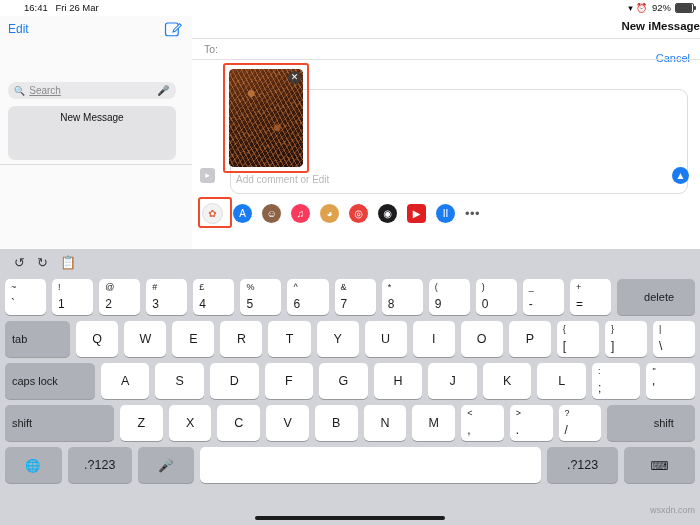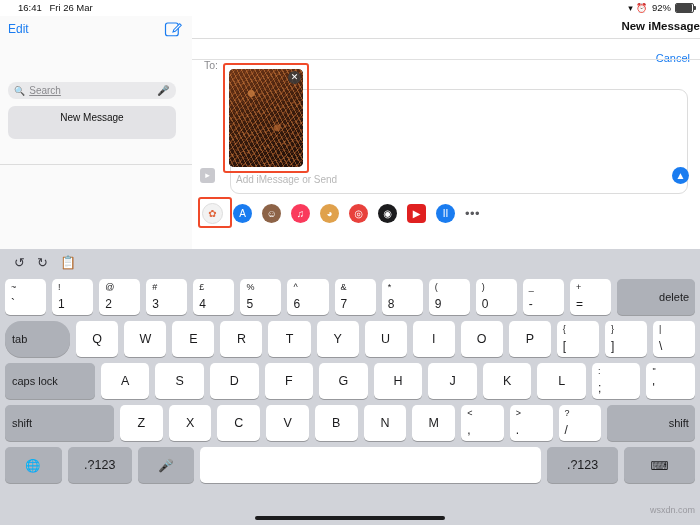--- a/index.html
+++ b/index.html
@@ -6,48 +6,48 @@
   body{
     width:700px;height:525px;overflow:hidden;
     font-family:"Liberation Sans", sans-serif;
     background:#ffffff;
     -webkit-font-smoothing:antialiased;
   }
   .screen{position:relative;width:700px;height:525px;background:#fff;}
 
   
   .statusbar{position:absolute;left:0;top:0;width:700px;height:16px;font-size:9.5px;color:#111;}
-  .sb-left{position:absolute;left:18px;top:2px;}
+  .sb-left{position:absolute;left:24px;top:2px;}
   .sb-right{position:absolute;right:6px;top:2px;display:flex;align-items:center;gap:4px;}
   .sb-right .glyph{font-size:9px;}
   .batt{display:inline-block;width:17px;height:8px;border:1px solid #444;border-radius:2px;position:relative;}
   .batt:after{content:"";position:absolute;right:-3px;top:2px;width:2px;height:4px;background:#444;border-radius:0 1px 1px 0;}
   .batt i{display:block;height:100%;background:#444;width:92%;border-radius:1px;}
 
   
   .left{position:absolute;left:0;top:16px;width:192px;height:233px;background:#fafafa;border-right:6px solid #7f1d1d;}
   .left-top{position:relative;height:30px;}
   .edit-btn{position:absolute;left:8px;top:6px;font-size:12px;color:#1a7cf0;}
   .compose-icon{position:absolute;right:10px;top:4px;width:18px;height:18px;color:#1a7cf0;}
   .left-title{position:absolute;left:8px;top:32px;font-size:22px;font-weight:bold;color:#111;letter-spacing:-0.3px;}
   .search{position:absolute;left:8px;top:66px;width:168px;height:17px;background:#e9e9eb;border-radius:8px;display:flex;align-items:center;padding:0 6px;box-sizing:border-box;}
   .search .mag{font-size:9px;color:#8a8a8e;margin-right:4px;}
   .search .ph{font-size:10px;color:#8a8a8e;flex:1;text-decoration:underline;}
   .search .mic{font-size:10px;color:#8a8a8e;}
-  .conv{position:absolute;left:8px;top:90px;width:168px;height:33px;background:#e3e3e6;border-radius:7px;}
+  .conv{position:absolute;left:8px;top:90px;width:168px;height:54px;background:#e3e3e6;border-radius:7px;}
   .conv-label{position:absolute;left:0;top:6px;width:168px;text-align:center;font-size:10px;color:#111;}
   .left-divider{position:absolute;left:0;top:148px;width:192px;height:1px;background:#dcdcdc;}
 
   
   .right{position:absolute;left:192px;top:16px;width:508px;height:233px;background:#fff;}
   .nav{position:relative;height:22px;border-bottom:1px solid #dcdcdc;}
   .nav-title{position:absolute;left:0;top:4px;width:508px;text-align:right;font-size:11.5px;font-weight:bold;color:#111;}
   .cancel{position:absolute;right:10px;top:4px;font-size:11px;color:#1a7cf0;margin-top:32px;}
   .to-row{position:relative;height:20px;border-bottom:1px solid #e0e0e0;}
-  .to-label{position:absolute;left:12px;top:4px;font-size:10.5px;color:#8a8a8e;margin-top:16px;}
+  .to-label{position:absolute;left:12px;top:4px;font-size:10.5px;color:#8a8a8e;}
 
   
   .bubble{position:absolute;left:38px;top:73px;width:456px;height:103px;border:1px solid #dcdcdc;border-radius:9px;background:#fff;}
   .attach-wrap{position:absolute;left:31px;top:47px;width:86px;height:110px;border:2px solid #f04a2a;border-radius:3px;box-sizing:border-box;}
   .thumb{position:absolute;left:4px;top:4px;width:74px;height:98px;border-radius:5px;overflow:hidden;background:#2a1a12;}
   .thumb .pine{position:absolute;left:0;top:0;width:100%;height:100%;
     background:
       radial-gradient(circle at 30% 25%, rgba(196,120,60,.85) 0 3px, transparent 4px),
       radial-gradient(circle at 65% 60%, rgba(172,96,44,.8) 0 3px, transparent 4px),
       repeating-linear-gradient(62deg, rgba(205,124,62,.55) 0 1px, rgba(60,28,14,.0) 1px 4px),
@@ -70,21 +70,21 @@
   .kbd{position:absolute;left:0;top:249px;width:700px;height:276px;background:#d1d3d9;}
   .kbd-top{position:relative;height:30px;}
   .kbd-top .ic{position:absolute;top:6px;font-size:13px;color:#3c3c43;}
   .krow{display:flex;gap:6px;padding:0 5px;margin-bottom:6px;}
   .key{background:#fff;border-radius:5px;height:36px;box-shadow:0 1px 0 rgba(0,0,0,.28);position:relative;flex:1;}
   .key .main{position:absolute;left:6px;bottom:4px;font-size:12px;color:#1c1c1e;}
   .key .sup{position:absolute;left:6px;top:3px;font-size:9px;color:#1c1c1e;}
   .key .ctr{position:absolute;left:0;top:0;width:100%;height:100%;display:flex;align-items:center;justify-content:center;font-size:12.5px;color:#1c1c1e;}
   .key.dark{background:#aeb1b8;box-shadow:0 1px 0 rgba(0,0,0,.25);}
   .key .lab-left{position:absolute;left:7px;top:50%;transform:translateY(-50%);font-size:11px;color:#1c1c1e;}
-  .key .lab-right{position:absolute;right:6px;top:50%;transform:translateY(-50%);font-size:11px;color:#1c1c1e;}
+  .key .lab-right{position:absolute;right:21px;top:50%;transform:translateY(-50%);font-size:11px;color:#1c1c1e;}
   .home-ind{position:absolute;left:50%;transform:translateX(-50%);bottom:5px;width:190px;height:4px;border-radius:2px;background:#1c1c1e;}
   .watermark{position:absolute;right:5px;bottom:10px;font-size:9px;color:#9a9aa0;text-align:center;}
 </style>
 </head>
 <body>
 
 <div class="screen">
 
   <div class="statusbar">
     <div class="sb-left">
@@ -131,21 +131,21 @@
 
     <div class="bubble"></div>
 
     <div class="attach-wrap">
       <div class="thumb">
         <div class="pine"></div>
         <div class="thumb-close">✕</div>
       </div>
     </div>
 
-    <div class="ph-comment">Add iMessage or Send</div>
+    <div class="ph-comment">Add comment or Edit</div>
     <div class="expand-btn">▸</div>
     <div class="send-btn">▲</div>
 
     <div class="appstrip">
       <div class="hl"></div>
       <div class="app" style="background:#f2f2f2;color:#e0643a;border:1px solid #ddd;">✿</div>
       <div class="app" style="background:#1a7cf0;">A</div>
       <div class="app" style="background:#8d6347;">☺</div>
       <div class="app" style="background:#fa3a5c;">♫</div>
       <div class="app" style="background:#e0a14c;">◕</div>
@@ -216,21 +216,21 @@
       <div class="key">
           <span class="sup">+</span>
           <span class="main">=</span>
         </div>
       <div class="key dark" style="flex:1.9;">
           <span class="lab-right">delete</span>
         </div>
     </div>
 
     <div class="krow">
-      <div class="key dark" style="flex:1.55;border-radius:16px;">
+      <div class="key dark" style="flex:1.55;">
           <span class="lab-left">tab</span>
         </div>
       <div class="key">
           <span class="ctr">Q</span>
         </div>
       <div class="key">
           <span class="ctr">W</span>
         </div>
       <div class="key">
           <span class="ctr">E</span>

